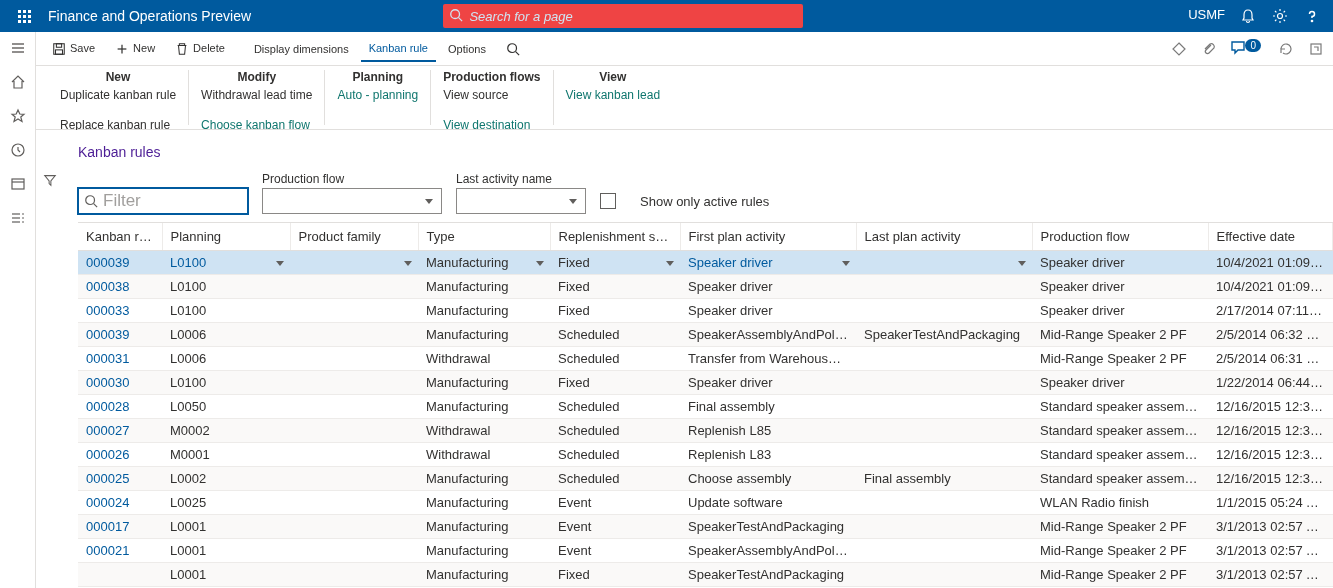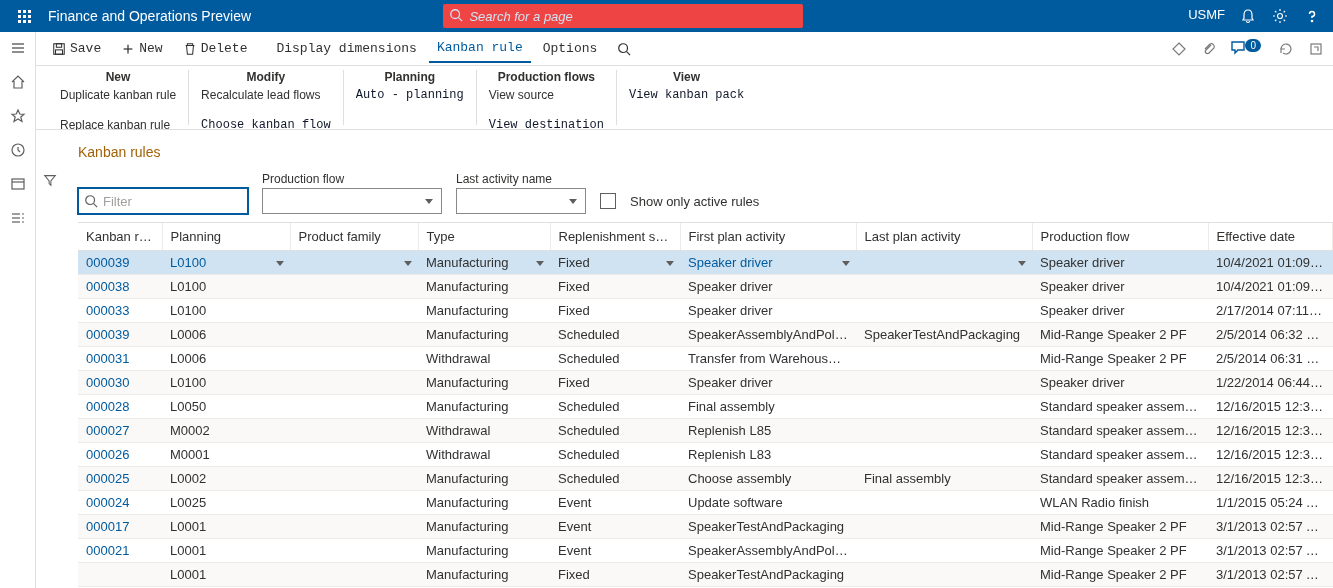--- a/index.html
+++ b/index.html
@@ -18,50 +18,50 @@
   .header-right { display:flex; align-items:flex-start; gap: 14px; margin-left:auto; padding-right:4px; }
   .header-icon { width:18px; height:18px; display:flex; align-items:center; justify-content:center; cursor:pointer; }
   .company-label { font-size:13px; }
 
   
   .left-rail { position: fixed; top: 32px; left: 0; bottom: 0; width: 36px; background: #fff; border-right: 1px solid #e1dfdd; display:flex; flex-direction:column; align-items:center; padding-top:6px; gap:14px; }
   .rail-icon { width:20px; height:20px; display:flex; align-items:center; justify-content:center; color:#605e5c; cursor:pointer; }
 
   
   .action-bar { position: fixed; top:32px; left:36px; right:0; height:34px; display:flex; align-items:center; padding:0 8px; border-bottom:1px solid #e1dfdd; background:#fff; gap:4px; }
-  .action-btn { display:flex; align-items:flex-end; gap:4px; padding:4px 8px; cursor:pointer; color:#323130; font-size:13px; border-radius:2px;font-family:Liberation Mono, monospace; }
+  .action-btn { display:flex; align-items:flex-start; gap:4px; padding:4px 8px; cursor:pointer; color:#323130; font-size:11px; border-radius:2px; }
   .action-btn.active { color:#005a9e; border-bottom: 2px solid #005a9e; border-radius:0; padding-bottom:6px; margin-bottom:-2px; }
   .action-sep { width:1px; height: 20px; background:transparent; margin:0 2px; }
   .action-right { margin-left:auto; display:flex; align-items:center; gap:12px; }
   .badge-0 { background:#005a9e; color:#fff; border-radius:8px; font-size:10px; padding:1px 5px; position:relative; top:-6px; left:-4px; }
 
   
   .ribbon { position:fixed; top:66px; left:36px; right:0; height:64px; border-bottom:1px solid #e1dfdd; background:#fff; display:flex; padding:4px 12px; }
   .ribbon-group { padding: 0 12px; border-right:1px solid #e1dfdd; display:flex; flex-direction:column; }
   .ribbon-group:last-child { border-right:none; }
   .ribbon-group-title { font-size:12px; font-weight:600; text-align:center; margin-bottom:4px; }
   .ribbon-items { display:flex; flex-direction:column; gap:16px; }
   .ribbon-item { font-size:12px; color:#323130; cursor:pointer; white-space:nowrap; }
-  .ribbon-item.disabled { color:#0f172a; cursor:default;font-family:Liberation Mono, monospace; }
+  .ribbon-item.disabled { color:#0f766e; cursor:default; }
 
   
   .content { position:fixed; top:130px; left:36px; right:0; bottom:0; display:flex; background:#fff; }
   .filter-col { width:28px; background:#fff; display:flex; justify-content:center; padding-top:40px; }
   .main-col { flex:1; padding: 14px 0 0 14px; display:flex; flex-direction:column; overflow:hidden; }
-  .page-title { font-size:14px; color:#a16207; margin-bottom:12px; }
+  .page-title { font-size:14px; color:#4c1d95; margin-bottom:12px; }
 
   .filter-row { display:flex; align-items:flex-end; gap:14px; margin-bottom:8px; }
   .filter-block { display:flex; flex-direction:column; gap:2px; }
   .filter-label { font-size:12px; color:#323130; }
-  .filter-input { height:26px; border:1px solid #8a8886; padding:0 6px; font-size:13px; }
+  .filter-input { height:26px; border:1px solid #8a8886; padding:0 6px; font-size:17px; }
   .filter-input.highlight { border:1px solid #005a9e; box-shadow: 0 0 0 1px #005a9e; }
   .filter-input::placeholder { color:#a19f9d; font-style: normal; }
   .dropdown { height:26px; border:1px solid #8a8886; width:180px; background:#fff; position:relative; }
   .dropdown::after { content:""; position:absolute; right:8px; top:10px; border-left:4px solid transparent; border-right:4px solid transparent; border-top:5px solid #605e5c; }
-  .checkbox-wrap { display:flex; align-items:center; gap:14px; height:26px; }
+  .checkbox-wrap { display:flex; align-items:center; gap:24px; height:26px; }
   .checkbox { width:16px; height:16px; border:1px solid #605e5c; }
 
   
   .grid-wrap { flex:1; overflow:auto; border-top:1px solid #e1dfdd; }
   table.grid { border-collapse:collapse; width:100%; table-layout:fixed; font-size:13px; }
   table.grid th { text-align:left; font-weight:400; color:#323130; padding:6px 8px; border-bottom:1px solid #e1dfdd; border-right:1px solid #edebe9; background:#fff; position:sticky; top:0; white-space:nowrap; overflow:hidden; text-overflow:ellipsis; }
   table.grid td { padding:4px 8px; border-bottom:1px solid #edebe9; white-space:nowrap; overflow:hidden; text-overflow:ellipsis; height:22px; }
   table.grid tr.selected td { background:#cfe3f3;margin-top:6px; }
   table.grid tr:nth-child(even):not(.selected) td { background:#faf9f8; }
   .link-cell { color:#005a9e; cursor:pointer; }
@@ -237,41 +237,41 @@
     <div class="ribbon-group">
       <div class="ribbon-group-title">New</div>
       <div class="ribbon-items">
         <div class="ribbon-item">Duplicate kanban rule</div>
         <div class="ribbon-item">Replace kanban rule</div>
       </div>
     </div>
     <div class="ribbon-group">
       <div class="ribbon-group-title">Modify</div>
       <div class="ribbon-items">
-        <div class="ribbon-item">Recalculate lead flows</div>
+        <div class="ribbon-item">Withdrawal lead time</div>
         <div class="ribbon-item disabled">Choose kanban flow</div>
       </div>
     </div>
     <div class="ribbon-group">
       <div class="ribbon-group-title">Planning</div>
       <div class="ribbon-items">
         <div class="ribbon-item disabled">Auto - planning</div>
       </div>
     </div>
     <div class="ribbon-group">
       <div class="ribbon-group-title">Production flows</div>
       <div class="ribbon-items">
         <div class="ribbon-item">View source</div>
         <div class="ribbon-item disabled">View destination</div>
       </div>
     </div>
     <div class="ribbon-group">
       <div class="ribbon-group-title">View</div>
       <div class="ribbon-items">
-        <div class="ribbon-item disabled">View kanban pack</div>
+        <div class="ribbon-item disabled">View kanban lead</div>
       </div>
     </div>
   </div>
 
 <div class="content">
   <div class="filter-col">
     <div class="rail-icon">
         <svg viewBox="0 0 16 16" width="14" height="14" fill="none" stroke="#605e5c" stroke-width="1.2">
           <path d="M2 3 H14 L9 9 V14 L7 12 V9 Z"></path>
         </svg>

